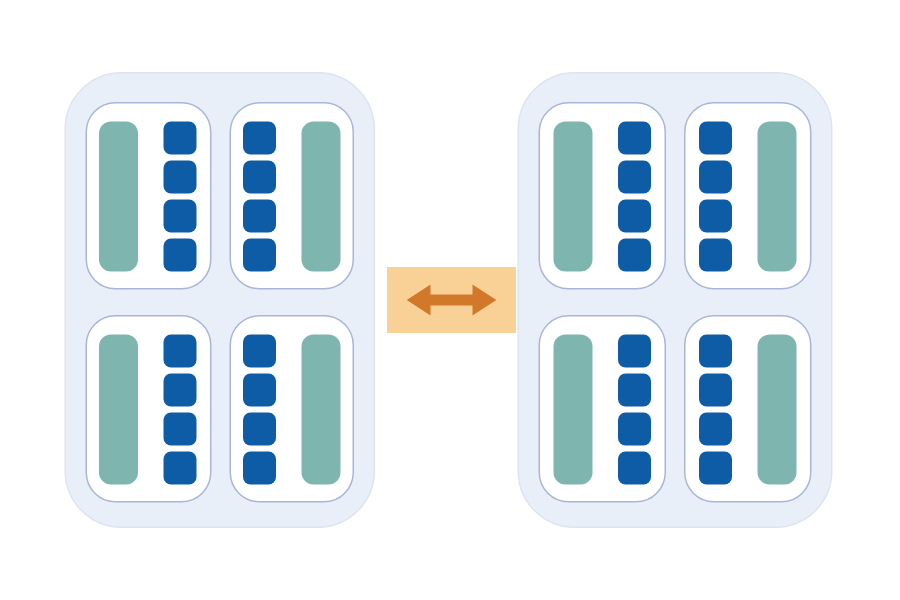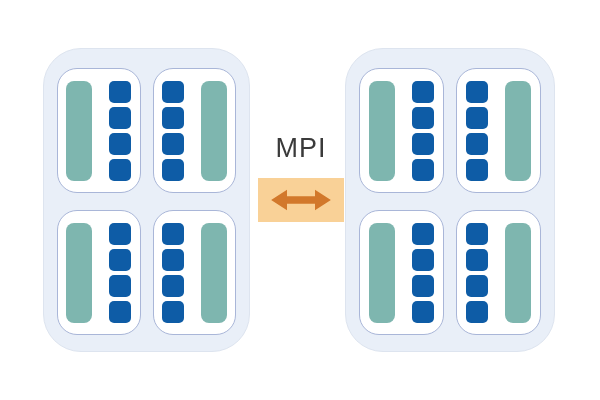--- a/index.html
+++ b/index.html
@@ -131,21 +131,20 @@
         <div class="bar"></div>
         <div class="cores">
           <div class="core"></div>
           <div class="core"></div>
           <div class="core"></div>
           <div class="core"></div>
         </div>
       </div>
     </div>
 
-  <div class="mpi-label">MPI</div>
 
   <div class="mpi-box">
     <svg class="arrow-svg" viewBox="0 0 64 30" xmlns="http://www.w3.org/2000/svg" aria-hidden="true">
       <path fill="currentColor" d="M0,15 L17,4 L17,11 L47,11 L47,4 L64,15 L47,26 L47,19 L17,19 L17,26 Z"></path>
     </svg>
   </div>
 
   <div class="node" id="node-1">
       <div class="socket">
         <div class="bar"></div>

